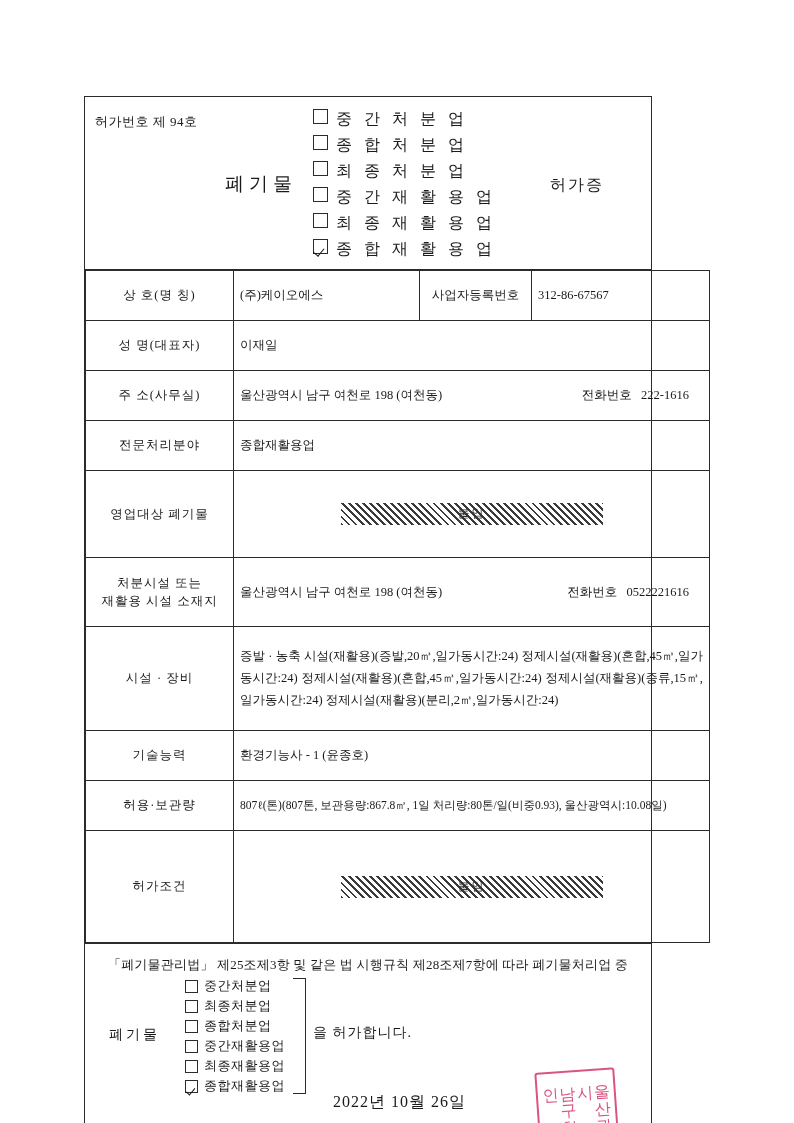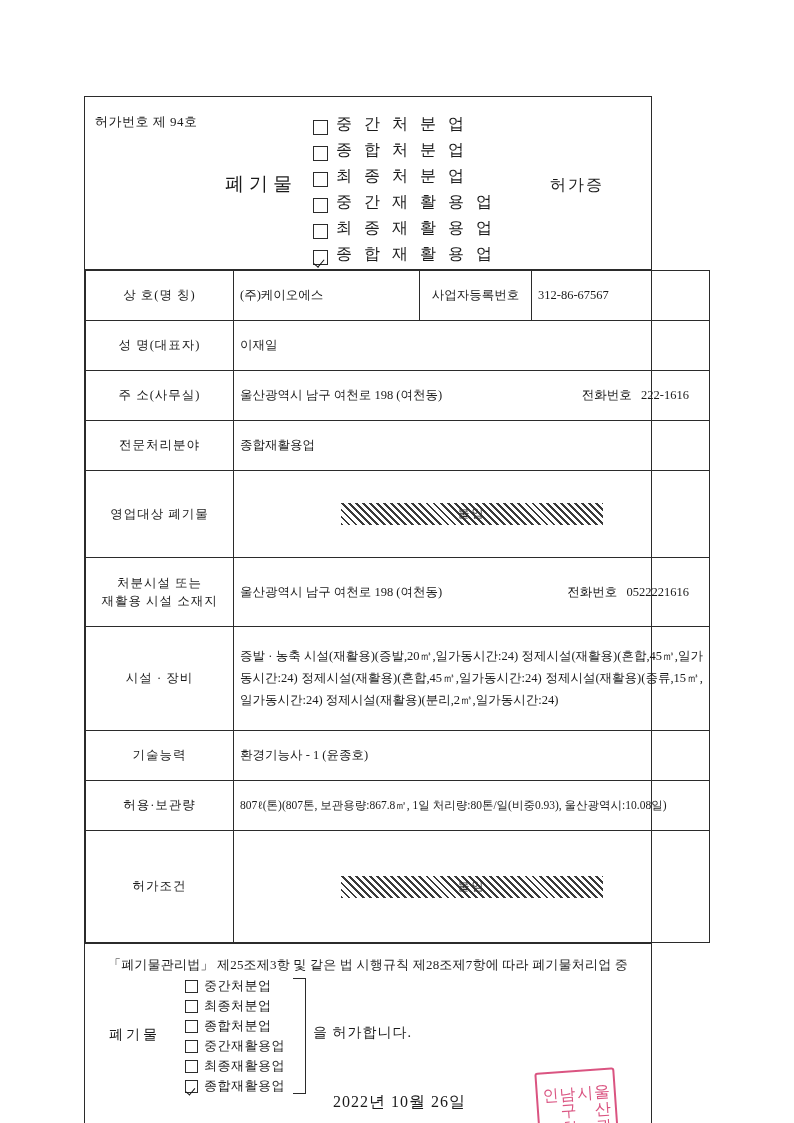--- a/index.html
+++ b/index.html
@@ -58,21 +58,21 @@
     letter-spacing: 2px;
     margin-left: 28px;
   }
   .checklist {
     position: absolute;
     left: 228px;
     top: 12px;
   }
   .check-row {
     display: flex;
-    align-items: flex-end;
+    align-items: flex-start;
     height: 26px;
   }
   .cbox {
     width: 15px;
     height: 15px;
     border: 1px solid #2b2b2b;
     display: inline-block;
     position: relative;
     margin-right: 8px;
     box-sizing: border-box;

